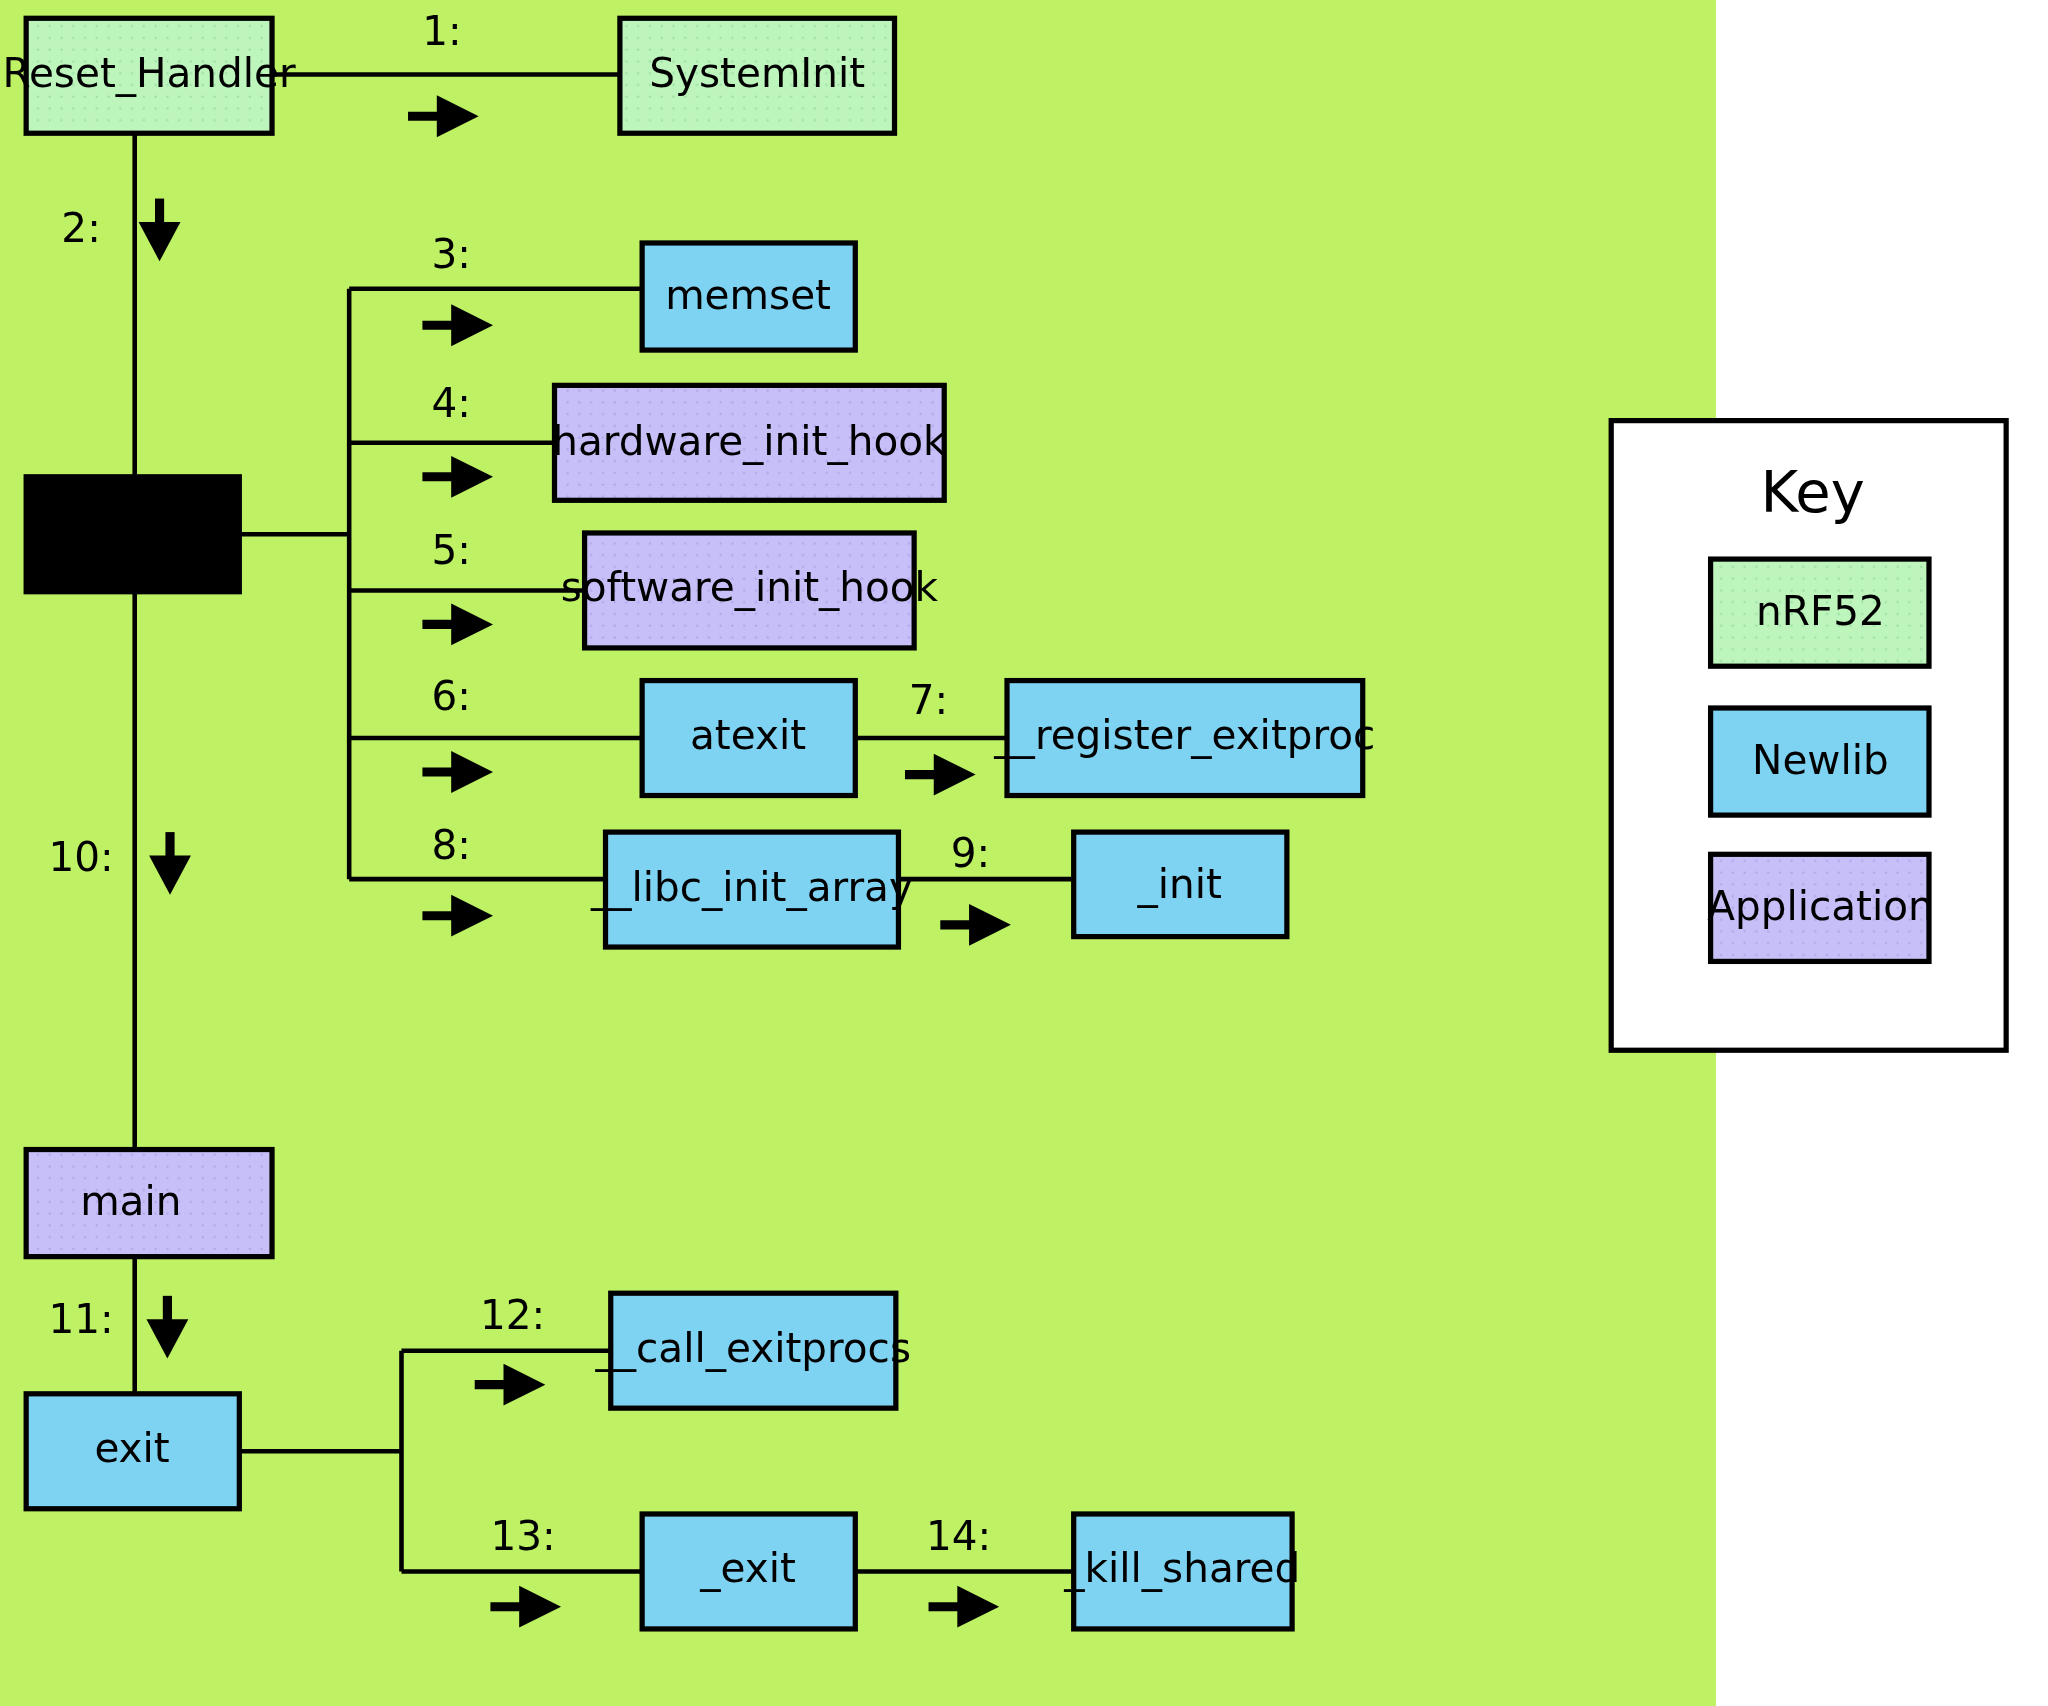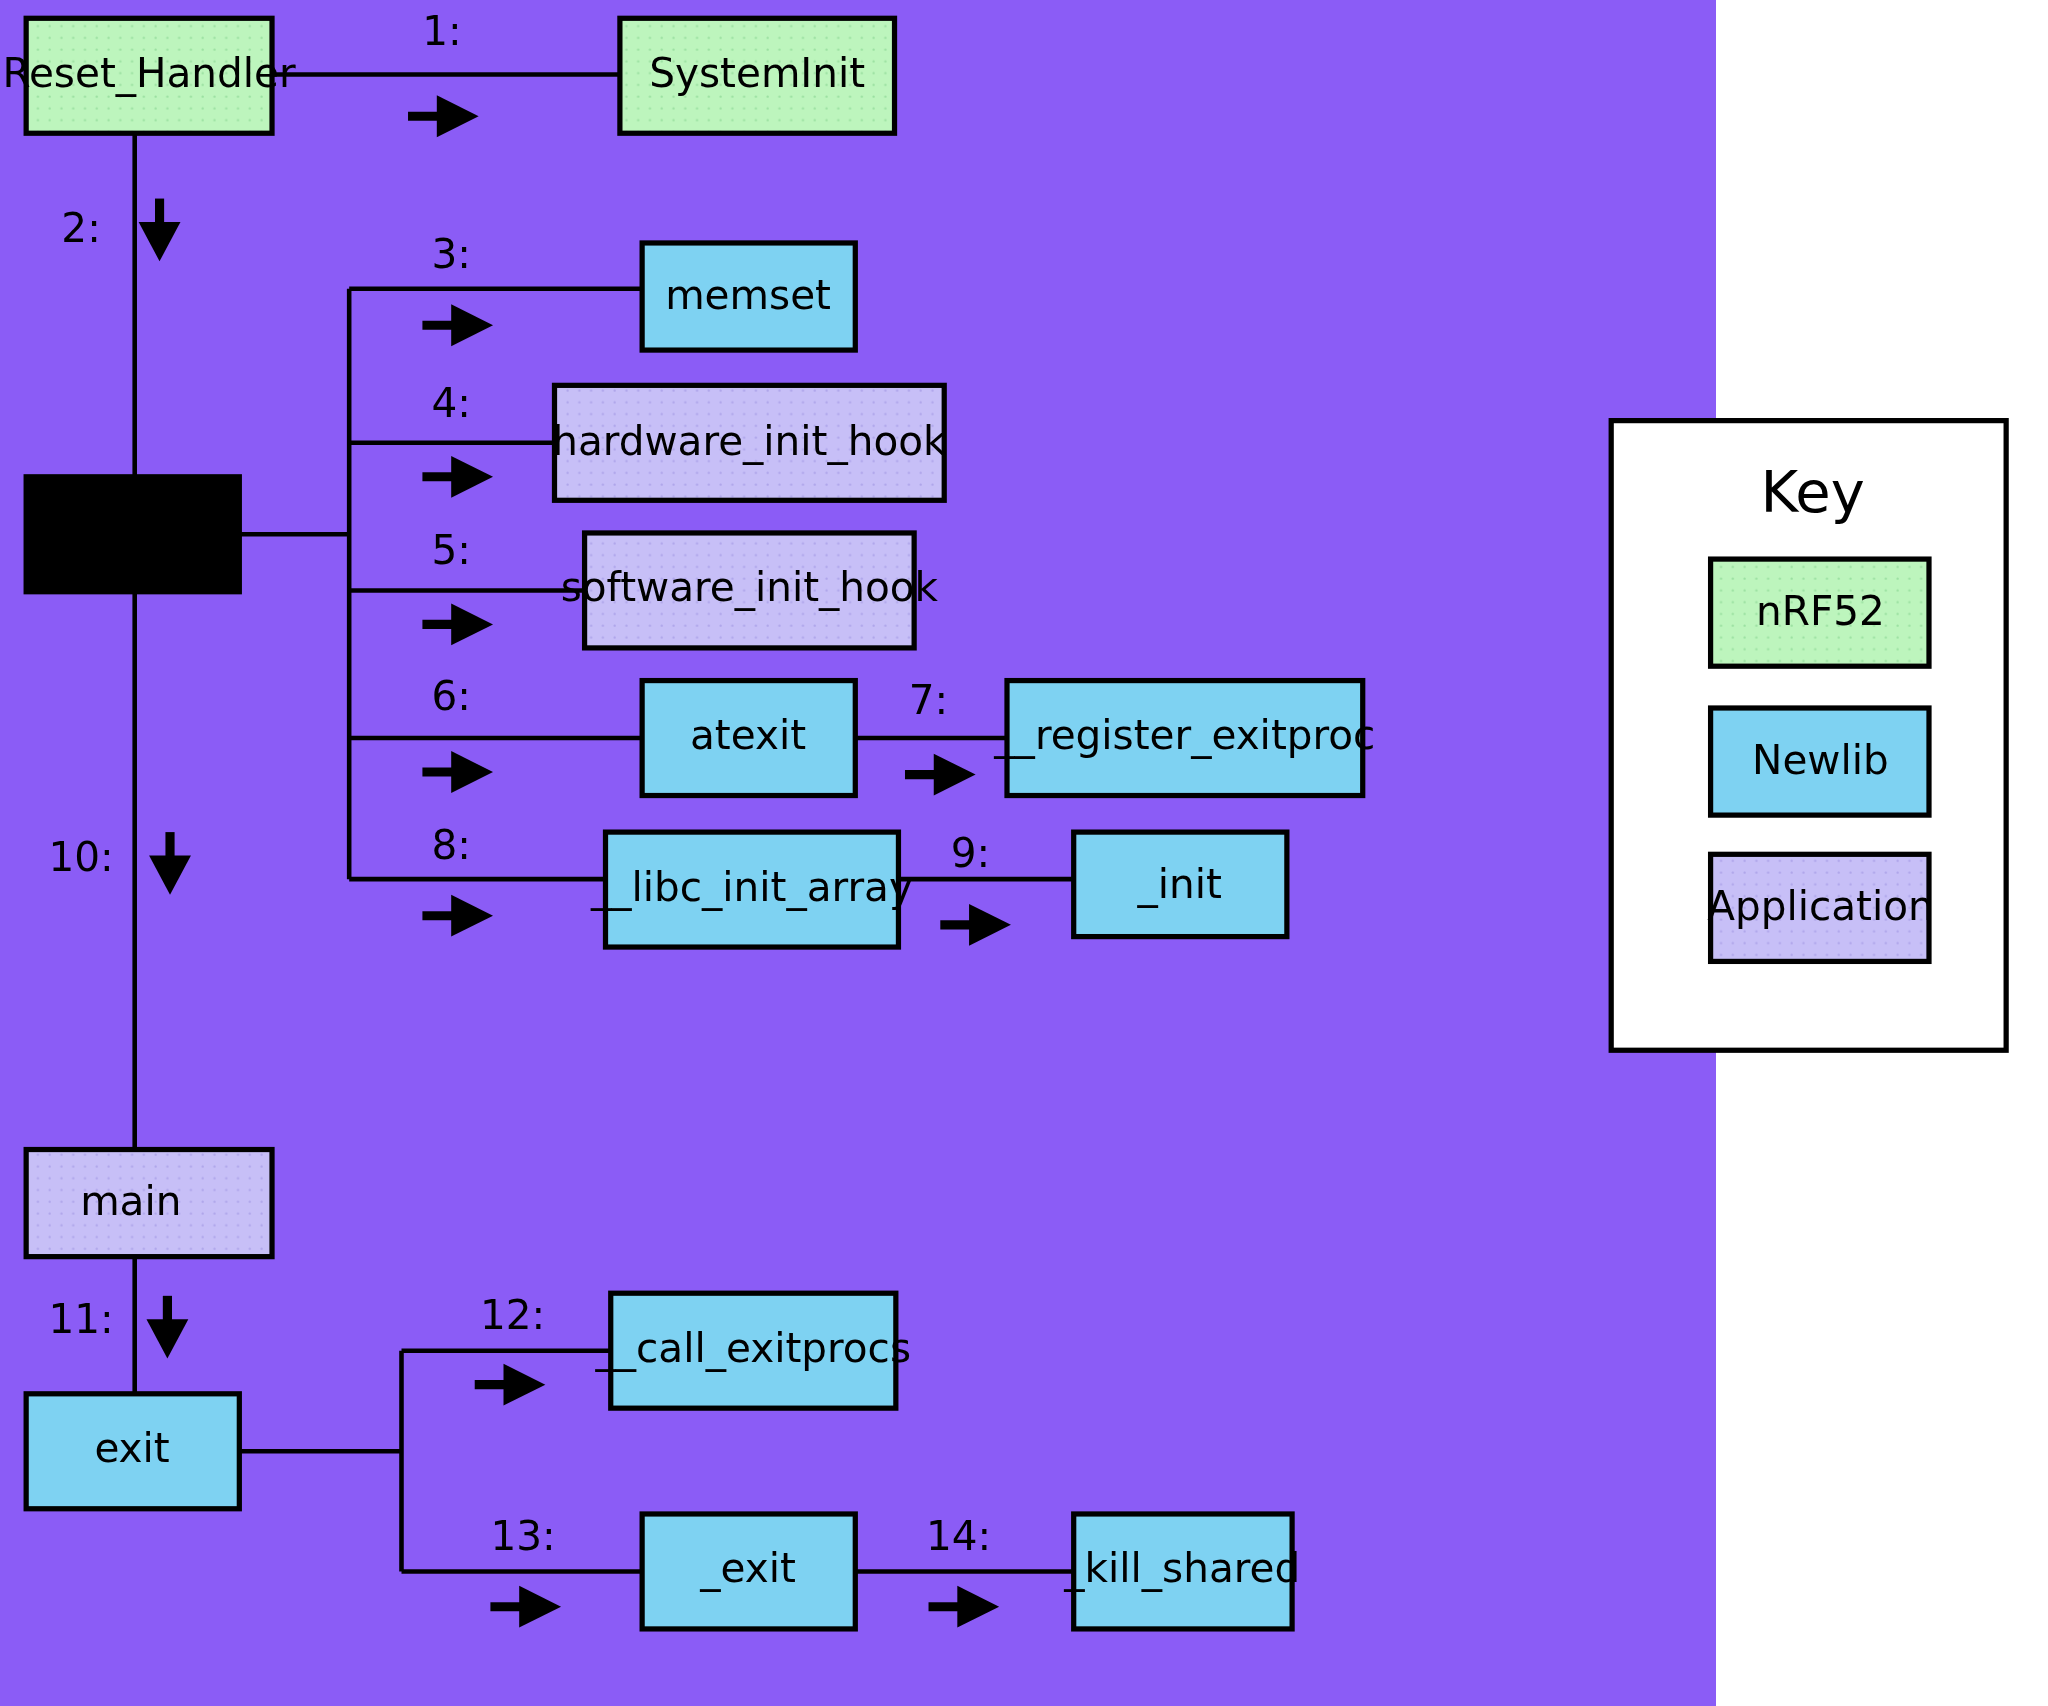--- a/index.html
+++ b/index.html
@@ -10,21 +10,21 @@
   body {
     width: 2048px;
     height: 1706px;
     font-family: "DejaVu Sans", sans-serif;
     overflow: hidden;
   }
   #diagram-root {
     position: relative;
     width: 1716px;
     height: 1706px;
-    background: #8b5cf6;
+    background: #bef264;
   }
   svg#diagram-svg {
     position: absolute;
     top: 0;
     left: 0;
     width: 2048px;
     height: 1706px;
     display: block;
   }
   .node-box {

